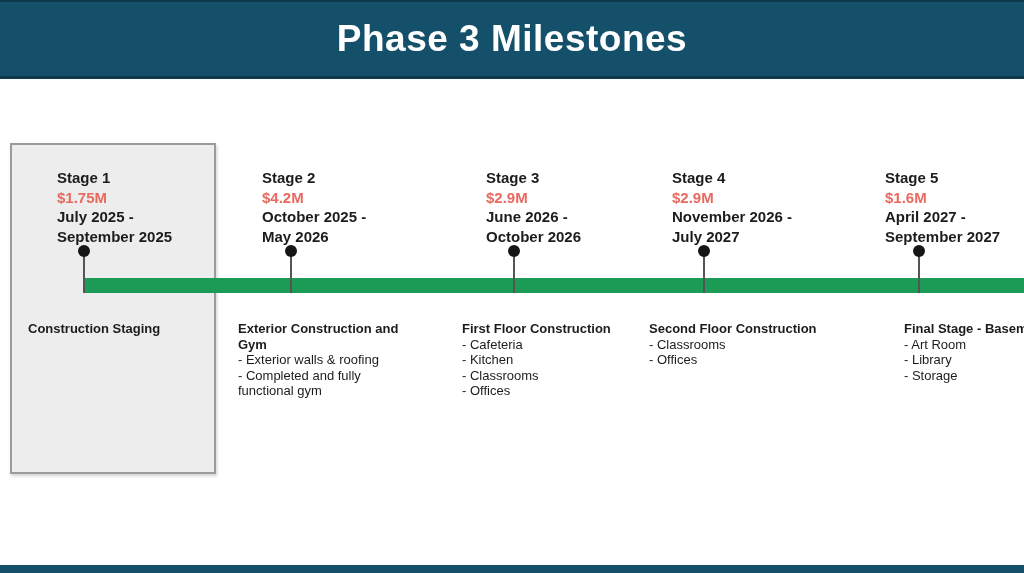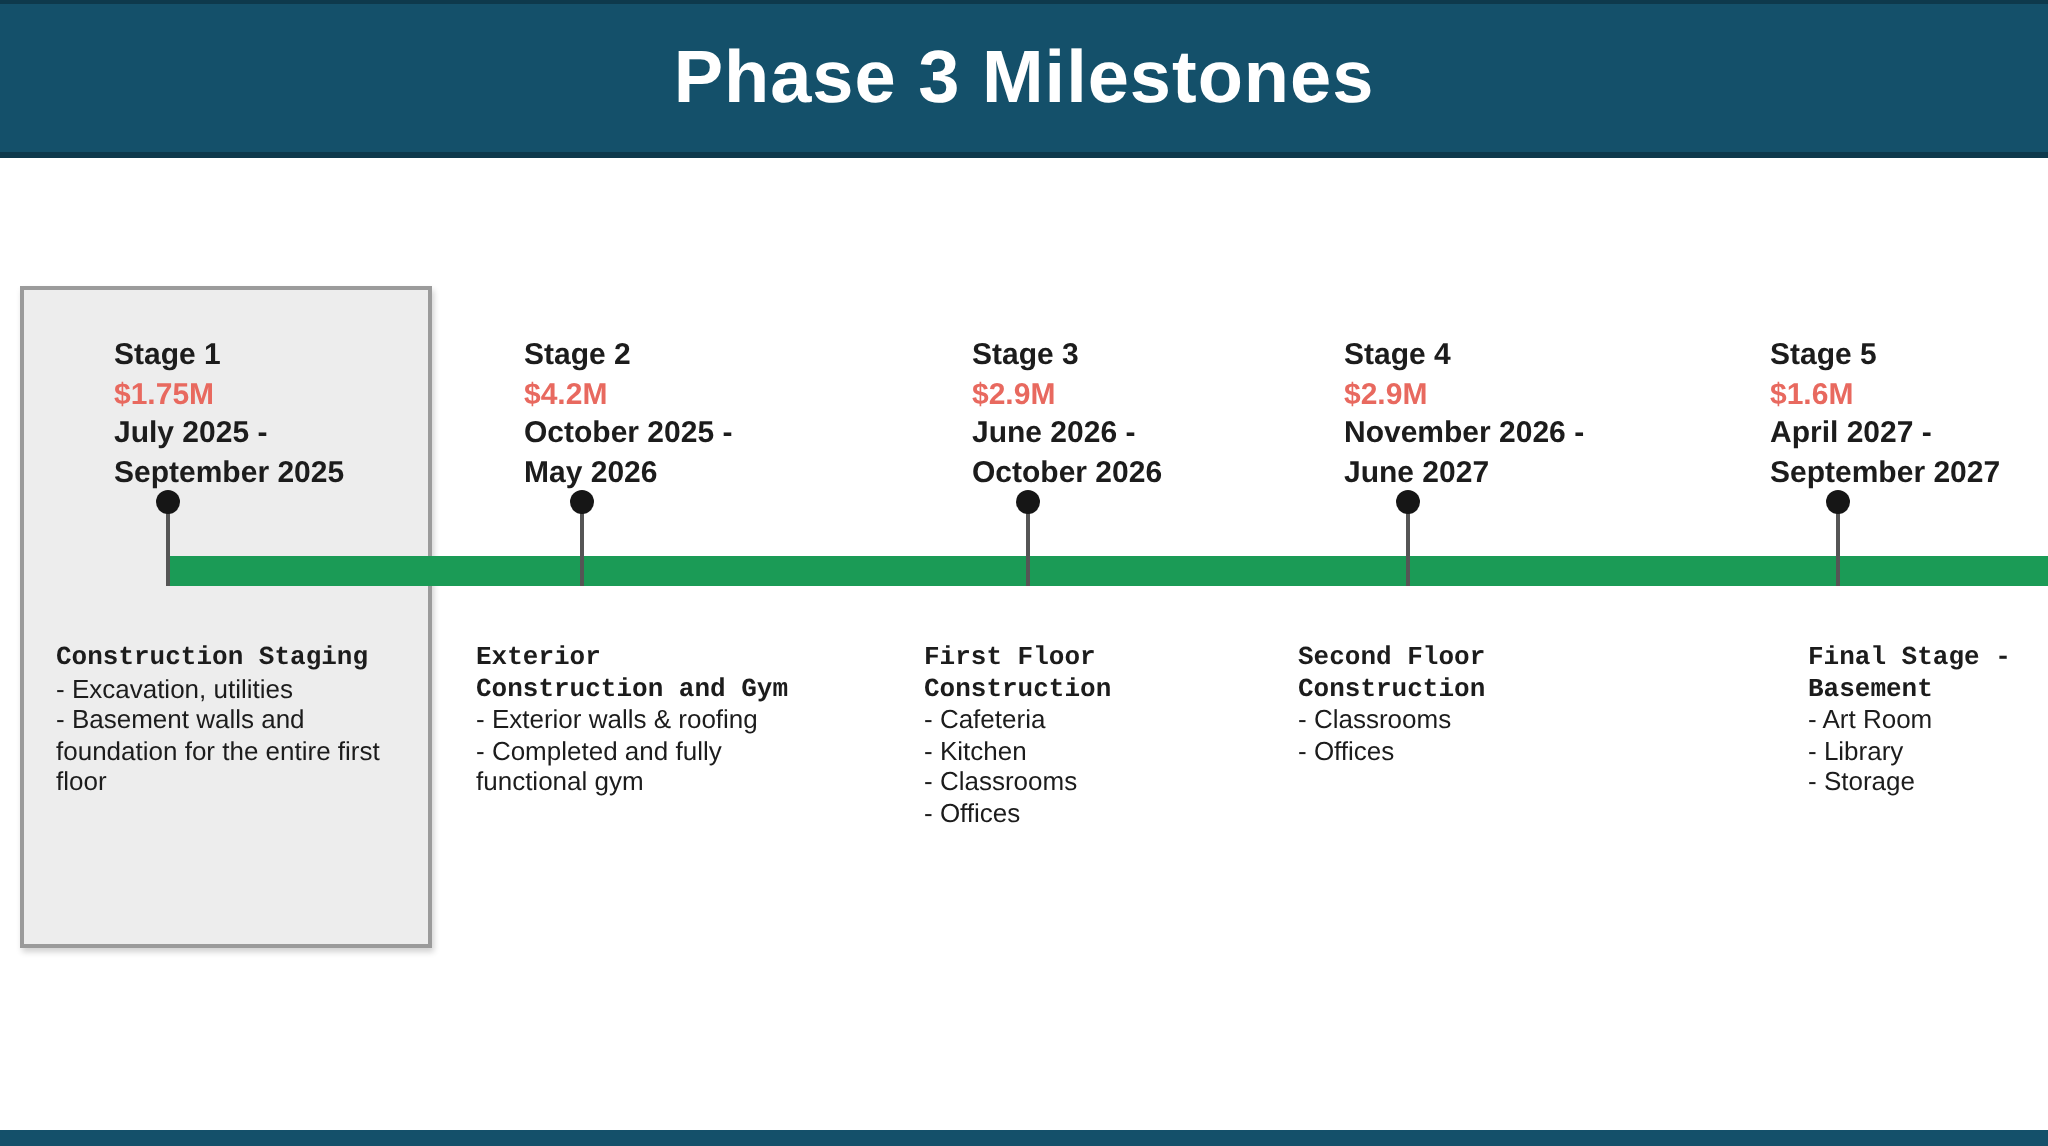--- a/index.html
+++ b/index.html
@@ -20,21 +20,21 @@
     position:absolute;left:10px;top:143px;width:206px;height:331px;box-sizing:border-box;
     background:var(--highlight-box-bg);border:2px solid var(--highlight-box-border);
     box-shadow:1px 2px 3px rgba(0,0,0,.18);z-index:1;
   }
   .tbar{position:absolute;left:85px;top:278px;width:939px;height:15px;background:var(--timeline-green);z-index:2;}
   .dot{position:absolute;top:245px;width:12px;height:12px;border-radius:50%;background:#161616;z-index:4;}
   .connector{position:absolute;top:253px;height:40px;width:2px;background:#555555;z-index:3;}
   .stage-heading{position:absolute;top:168px;z-index:5;font-size:15px;font-weight:700;line-height:19.5px;color:var(--text-color);white-space:nowrap;}
   .stage-cost{color:var(--cost-red);}
   .desc{position:absolute;top:321px;z-index:5;font-size:13px;line-height:15.5px;color:var(--text-color);}
-  .desc-title{font-weight:700;font-family:Liberation Mono, monospace;}
+  .desc-title{font-weight:700;}
   
   .sh0{left:57px}.sh1{left:262px}.sh2{left:486px}.sh3{left:672px}.sh4{left:885px}
   .d0{left:78px}.d1{left:285px}.d2{left:508px}.d3{left:698px}.d4{left:913px}
   .c0{left:83px}.c1{left:290px}.c2{left:513px}.c3{left:703px}.c4{left:918px}
   .ds0{left:28px;width:172px}.ds1{left:238px;width:162px}.ds2{left:462px;width:160px}
   .ds3{left:649px;width:180px}.ds4{left:904px;width:155px}
 </style>
 </head>
 <body>
 
@@ -50,24 +50,20 @@
   <div class="stage-heading sh0">
     <div>Stage 1</div>
     <div class="stage-cost">$1.75M</div>
     <div>July 2025 -</div>
     <div>September 2025</div>
   </div>
   <span class="connector c0"></span>
   <span class="dot d0"></span>
   <div class="desc ds0">
     <div class="desc-title">Construction Staging</div>
-    <div>
-        <div>- Excavation, utilities</div>
-        <div>- Basement walls and foundation for the entire first floor</div>
-      </div>
   </div>
 
   <div class="stage-heading sh1">
     <div>Stage 2</div>
     <div class="stage-cost">$4.2M</div>
     <div>October 2025 -</div>
     <div>May 2026</div>
   </div>
   <span class="connector c1"></span>
   <span class="dot d1"></span>
@@ -94,21 +90,21 @@
         <div>- Kitchen</div>
         <div>- Classrooms</div>
         <div>- Offices</div>
       </div>
   </div>
 
   <div class="stage-heading sh3">
     <div>Stage 4</div>
     <div class="stage-cost">$2.9M</div>
     <div>November 2026 -</div>
-    <div>June 2027</div>
+    <div>July 2027</div>
   </div>
   <span class="connector c3"></span>
   <span class="dot d3"></span>
   <div class="desc ds3">
     <div class="desc-title">Second Floor Construction</div>
     <div>
         <div>- Classrooms</div>
         <div>- Offices</div>
       </div>
   </div>

